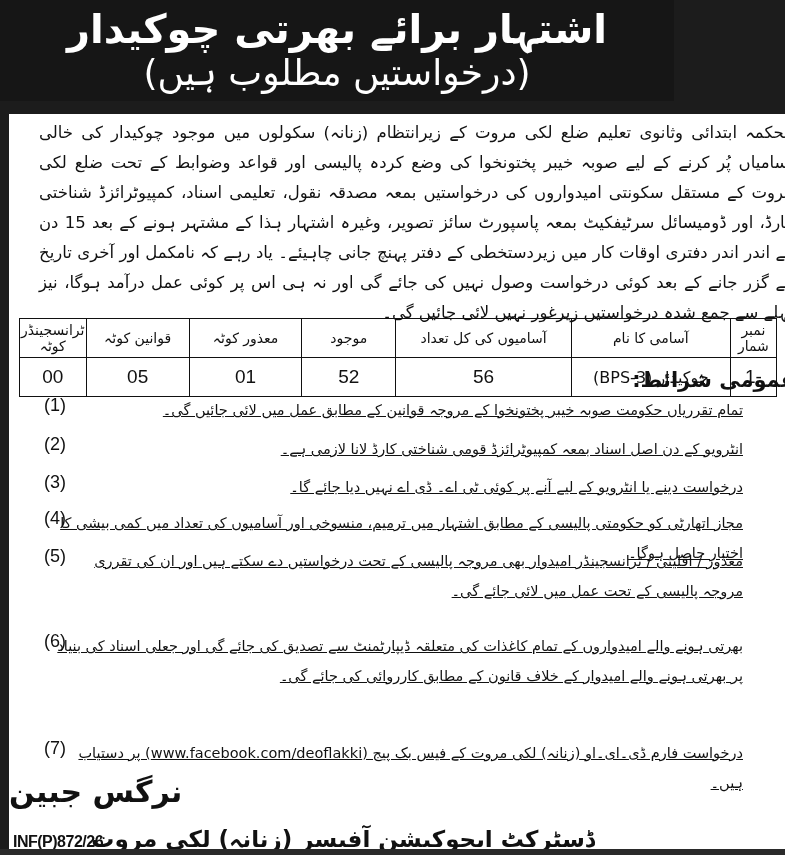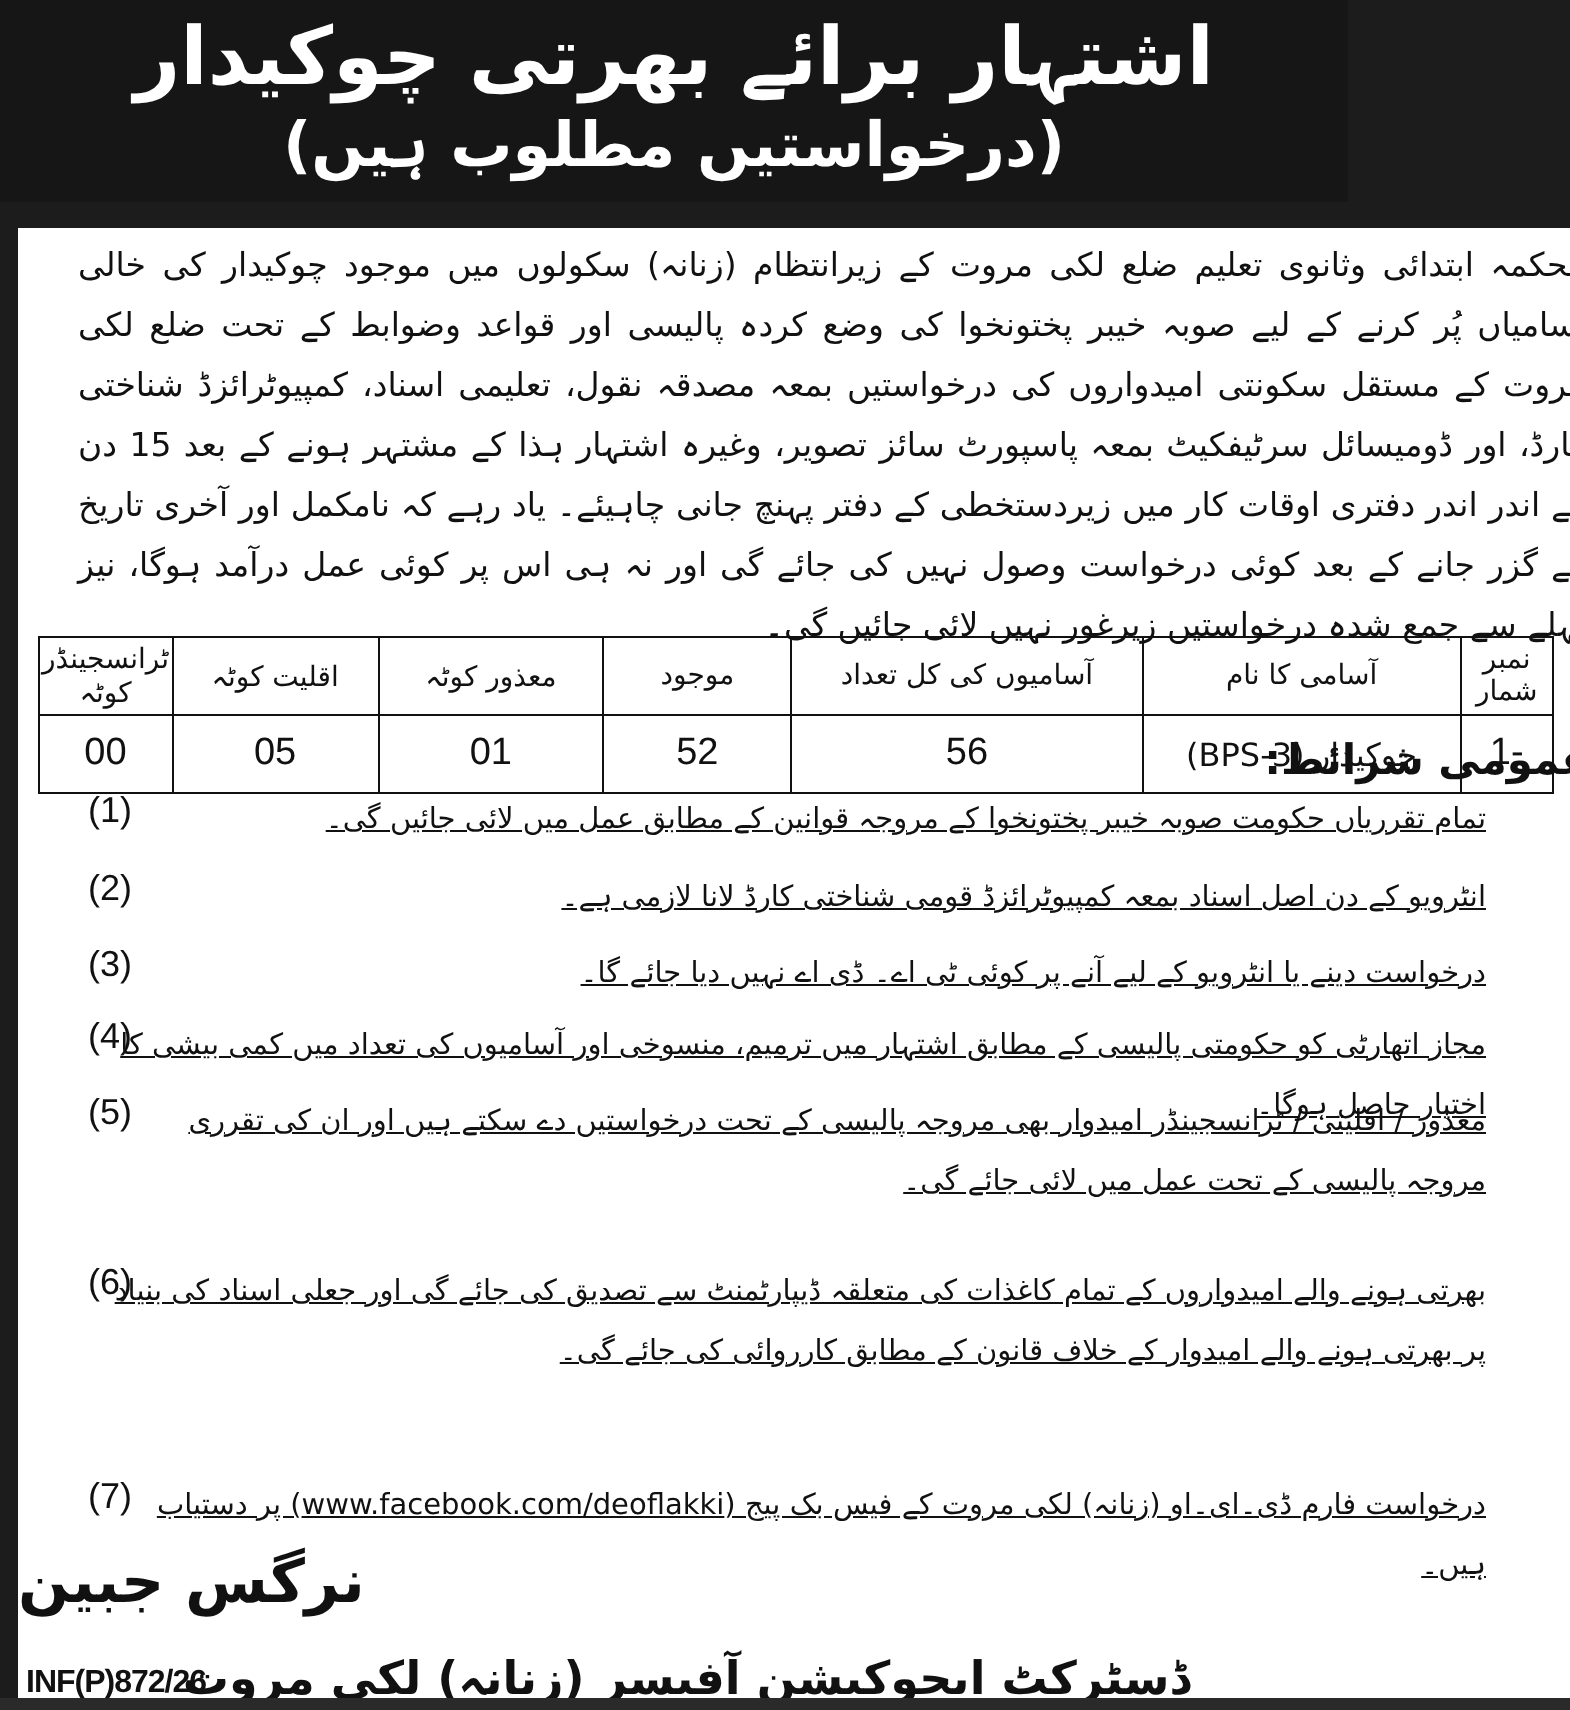--- a/index.html
+++ b/index.html
@@ -11,21 +11,21 @@
     }
     .header {
       position: absolute; left: 0; top: 0; width: 674px; height: 101px;
       background: #161616; color: #fff; text-align: center;
     }
     .header .title {
       direction: rtl; font-weight: bold; font-size: 40px; line-height: 50px;
       padding-top: 4px; letter-spacing: 0.5px;
     }
     .header .subtitle {
-      direction: rtl; font-weight: bold; font-size: 31px; line-height: 38px;
+      direction: rtl; font-weight: normal; font-size: 36px; line-height: 38px;
     }
     .content {
       position: absolute; left: 9px; top: 114px; width: 776px; height: 748px;
       background: #fff; color: #111; padding-left: 20px;
     }
     .bottom-rule {
       position: absolute; left: 0; top: 849px; width: 785px; height: 6px; background: #2a2a2a;
     }
     .intro {
       direction: rtl; text-align: justify; padding: 4px 12px 0 10px;
@@ -82,21 +82,21 @@
   <div class="intro">محکمہ ابتدائی وثانوی تعلیم ضلع لکی مروت کے زیرانتظام (زنانہ) سکولوں میں موجود چوکیدار کی خالی آسامیاں پُر کرنے کے لیے صوبہ خیبر پختونخوا کی وضع کردہ پالیسی اور قواعد وضوابط کے تحت ضلع لکی مروت کے مستقل سکونتی امیدواروں کی درخواستیں بمعہ مصدقہ نقول، تعلیمی اسناد، کمپیوٹرائزڈ شناختی کارڈ، اور ڈومیسائل سرٹیفکیٹ بمعہ پاسپورٹ سائز تصویر، وغیرہ اشتہار ہذا کے مشتہر ہونے کے بعد 15 دن کے اندر اندر دفتری اوقات کار میں زیردستخطی کے دفتر پہنچ جانی چاہیئے۔ یاد رہے کہ نامکمل اور آخری تاریخ کے گزر جانے کے بعد کوئی درخواست وصول نہیں کی جائے گی اور نہ ہی اس پر کوئی عمل درآمد ہوگا، نیز پہلے سے جمع شدہ درخواستیں زیرغور نہیں لائی جائیں گی۔</div>
 
   <table class="posts">
     <thead>
       <tr>
         <th style="width:44px">نمبر شمار</th>
         <th style="width:162px">آسامی کا نام</th>
         <th style="width:180px">آسامیوں کی کل تعداد</th>
         <th style="width:94px">موجود</th>
         <th style="width:114px">معذور کوٹہ</th>
-        <th style="width:104px">اقلیت کوٹہ</th>
+        <th style="width:104px">قوانین کوٹہ</th>
         <th>ٹرانسجینڈر کوٹہ</th>
       </tr>
     </thead>
     <tbody>
       <tr>
         <td>-1</td>
         <td class="name">چوکیدار (BPS-3)</td>
         <td>56</td>
         <td>52</td>
         <td>01</td>

